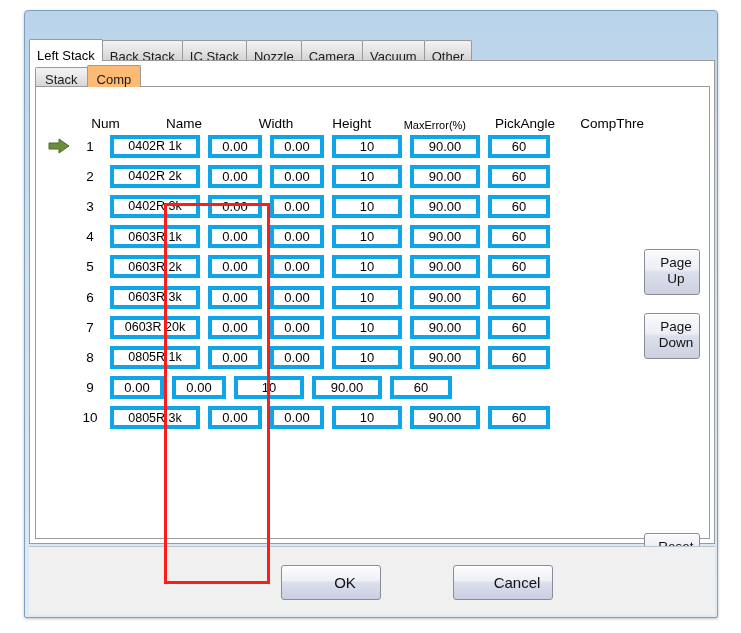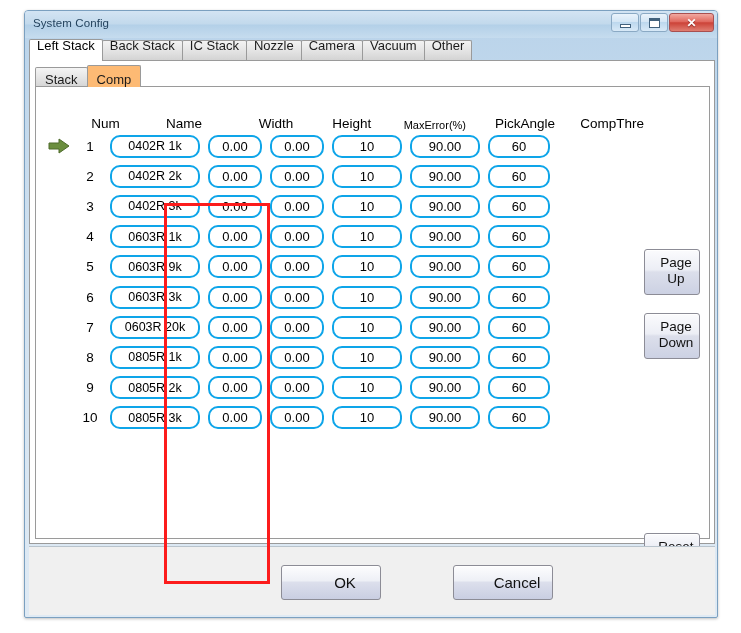--- a/index.html
+++ b/index.html
@@ -81,21 +81,21 @@
   #outer-tabs {
     position: absolute;
     left: 4px; top: 28px;
     width: 686px; height: 22px;
     display: flex;
     align-items: flex-end;
   }
   .otab {
     height: 21px;
     padding: 8px 7px;
-    display: flex; align-items: flex-end;
+    display: flex; align-items: flex-start;
     font-size: 13px;
     color: #1b1b1b;
     background: linear-gradient(to bottom, #f3f3f3 0%, #e2e2e2 55%, #d2d2d2 100%);
     border: 1px solid #9a9a9a;
     border-bottom: none;
     border-radius: 2px 2px 0 0;
     margin-right: -1px;
   }
   .otab.active {
     height: 22px;
@@ -179,22 +179,22 @@
   .c-w     { width: 62px; }
   .c-h     { width: 62px; }
   .c-me    { width: 78px; }
   .c-pa    { width: 78px; }
   .c-ct    { width: 70px; }
 
   .fld {
     height: 23px;
     margin: 0 4px;
     background: #ffffff;
-    border: 2px solid #0ea5e9;
-    border-radius: 10px;
+    border: 4px solid #0ea5e9;
+    border-radius: 0;
     display: flex;
     align-items: center;
     justify-content: center;
     font-size: 13px;
     color: #000;
   }
   .fld.tight { font-size: 12.5px; }
 
   
   .arrow-ic { width: 22px; height: 16px; display: block; margin: 0 auto; }
@@ -250,34 +250,20 @@
     padding-left: 28px;
   }
   #btn-ok     { left: 252px; }
   #btn-cancel { left: 424px; }
 </style>
 </head>
 <body>
 
 <div id="window">
 
-  <div id="titlebar">
-    <div id="title-text">System Config</div>
-    <div id="winbtns">
-      <div class="winbtn">
-        <span class="glyph-min"></span>
-      </div>
-      <div class="winbtn">
-        <span class="glyph-max"></span>
-      </div>
-      <div class="winbtn close">
-        <span class="glyph-close">✕</span>
-      </div>
-    </div>
-  </div>
 
   <div id="outer-tabs">
     <div class="otab active">
         <span>Left Stack</span>
       </div>
     <div class="otab">
         <span>Back Stack</span>
       </div>
     <div class="otab">
         <span>IC Stack</span>
@@ -415,21 +401,21 @@
             </div>
           <div class="c-ct">  
               <div class="fld">60</div>
             </div>
         </div>
 
         <div class="drow">
           <div class="c-arrow"></div>
           <div class="c-num">5</div>
           <div class="c-name">
-              <div class="fld tight">0603R 9k</div>
+              <div class="fld tight">0603R 2k</div>
             </div>
           <div class="c-w">   
               <div class="fld">0.00</div>
             </div>
           <div class="c-h">   
               <div class="fld">0.00</div>
             </div>
           <div class="c-me">  
               <div class="fld">10</div>
             </div>
@@ -506,23 +492,20 @@
               <div class="fld">90.00</div>
             </div>
           <div class="c-ct">  
               <div class="fld">60</div>
             </div>
         </div>
 
         <div class="drow">
           <div class="c-arrow"></div>
           <div class="c-num">9</div>
-          <div class="c-name">
-              <div class="fld tight">0805R 2k</div>
-            </div>
           <div class="c-w">   
               <div class="fld">0.00</div>
             </div>
           <div class="c-h">   
               <div class="fld">0.00</div>
             </div>
           <div class="c-me">  
               <div class="fld">10</div>
             </div>
           <div class="c-pa">  

